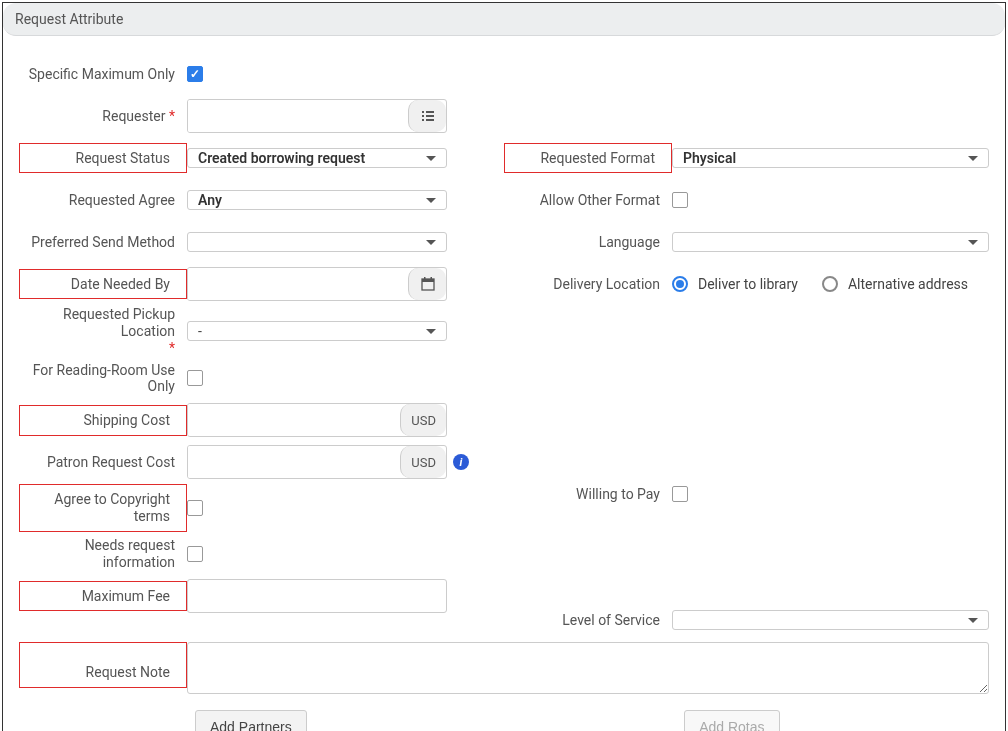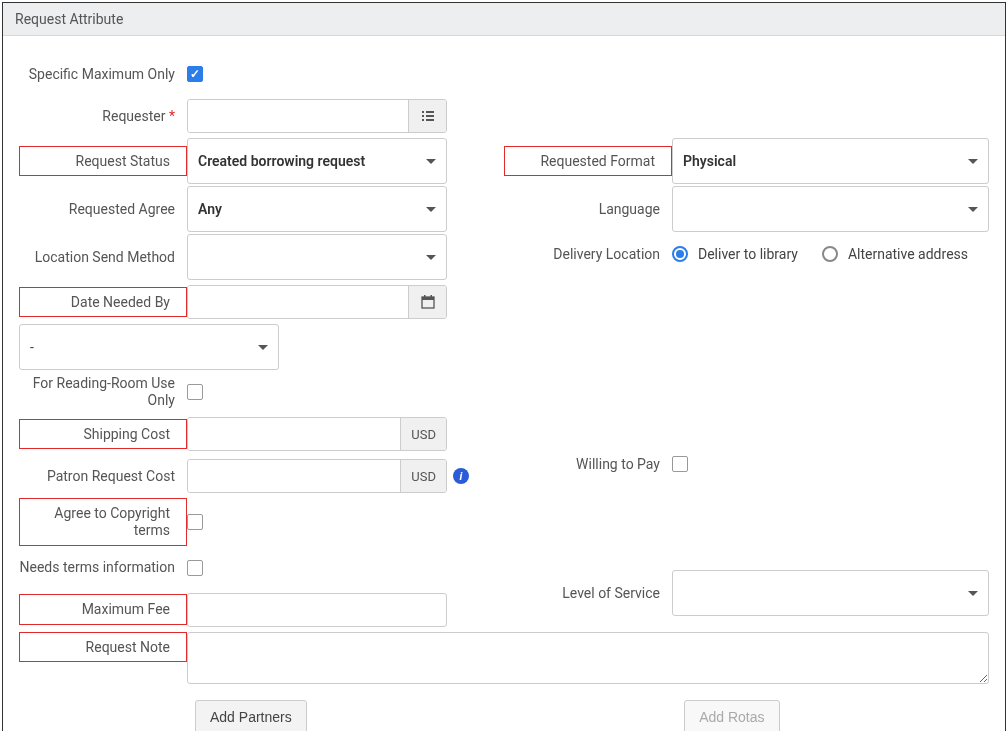--- a/index.html
+++ b/index.html
@@ -13,20 +13,21 @@
   .panel {
     border: 1px solid #333;
     margin: 2px;
   }
   .panel-header {
     background: #eceeef;
     border-bottom: 1px solid #d7d9db;
     padding: 8px 12px;
     font-size: 14px;
     color: #555;
+    border-radius: 13px;
   }
   .panel-body {
     padding: 18px 16px 24px 16px;
   }
   .form-grid {
     display: flex;
     width: 100%;
   }
   .col-left, .col-right {
     flex: 1 1 50%;
@@ -101,30 +102,31 @@
   }
   .input-group .ig-addon {
     width:38px;
     background:#f0f0f0;
     border-left:1px solid #ccc;
     display:flex;
     align-items:center;
     justify-content:center;
     color:#555;
     cursor:pointer;
+    border-radius:10px;
   }
   .input-group .ig-addon.text {
     width:auto;
     padding:0 10px;
     cursor:default;
     font-size:13px;
   }
   .select {
     width:100%;
-    height:46px;
+    height:20px;
     border:1px solid #ccc;
     border-radius:3px;
     background:#fff;
     display:flex;
     align-items:center;
     justify-content:space-between;
     padding:0 10px;
     cursor:pointer;
   }
   .select .val.bold { font-weight:600; color:#333; }
@@ -210,21 +212,21 @@
     background:#f8f8f8;
     cursor:default;
   }
   .button-row {
     padding-top:14px;
     display:flex;
   }
   .button-row .left-spacer { width:176px; }
   .list-icon-svg { width:16px; height:16px; fill:#555; }
   .cal-icon-svg { width:14px; height:14px; fill:#555; }
-  .note-row .lbl { align-self:flex-start; padding-top:0; }
+  .note-row .lbl { align-self:flex-start; padding-top:15px; }
   .two-line { display:inline-block; }
 </style>
 </head>
 <body>
 
 <div class="panel">
   <div class="panel-header">Request Attribute</div>
   <div class="panel-body">
 
     <div class="form-grid">
@@ -275,21 +277,21 @@
           <div class="lbl">Requested Agree</div>
           <div class="ctl">
             <div class="select">
               <span class="val bold">Any</span>
               <span class="caret"></span>
             </div>
           </div>
         </div>
 
         <div class="form-row">
-          <div class="lbl">Location Send Method</div>
+          <div class="lbl">Preferred Send Method</div>
           <div class="ctl">
             <div class="select">
               <span class="val"></span>
               <span class="caret"></span>
             </div>
           </div>
         </div>
 
         <div class="form-row">
           <div class="lbl boxed"><span>Date Needed By</span></div>
@@ -302,20 +304,21 @@
                     <rect x="1" y="2" width="12" height="3" fill="#555"></rect>
                     <rect x="3" y="0" width="1.5" height="3" fill="#555"></rect>
                     <rect x="9.5" y="0" width="1.5" height="3" fill="#555"></rect>
                   </svg>
               </div>
             </div>
           </div>
         </div>
 
         <div class="form-row">
+          <div class="lbl required"><span class="two-line">Requested Pickup Location</span></div>
           <div class="ctl">
             <div class="select">
               <span class="val">-</span>
               <span class="caret"></span>
             </div>
           </div>
         </div>
 
         <div class="form-row">
           <div class="lbl">For Reading-Room Use Only</div>
@@ -347,21 +350,21 @@
         </div>
 
         <div class="form-row">
           <div class="lbl boxed"><span class="two-line">Agree to Copyright terms</span></div>
           <div class="ctl">
             <span class="checkbox"></span>
           </div>
         </div>
 
         <div class="form-row">
-          <div class="lbl"><span class="two-line">Needs terms information</span></div>
+          <div class="lbl"><span class="two-line">Needs request information</span></div>
           <div class="ctl">
             <span class="checkbox"></span>
           </div>
         </div>
 
         <div class="form-row">
           <div class="lbl boxed"><span>Maximum Fee</span></div>
           <div class="ctl">
             <input class="text-input" value="" style="">
           </div>
@@ -374,20 +377,26 @@
         <div class="form-row">
           <div class="lbl boxed"><span>Requested Format</span></div>
           <div class="ctl">
             <div class="select">
               <span class="val bold">Physical</span>
               <span class="caret"></span>
             </div>
           </div>
         </div>
 
+        <div class="form-row">
+          <div class="lbl">Allow Other Format</div>
+          <div class="ctl">
+            <span class="checkbox"></span>
+          </div>
+        </div>
 
         <div class="form-row">
           <div class="lbl">Language</div>
           <div class="ctl">
             <div class="select">
               <span class="val"></span>
               <span class="caret"></span>
             </div>
           </div>
         </div>

